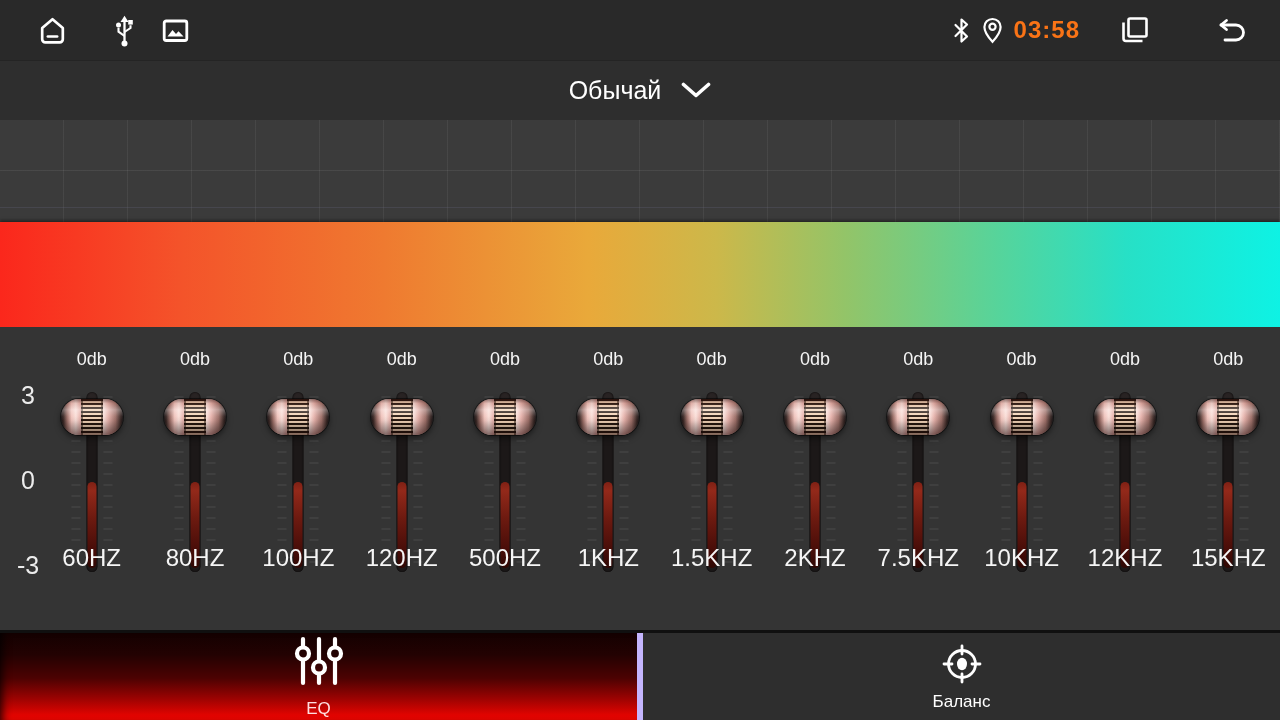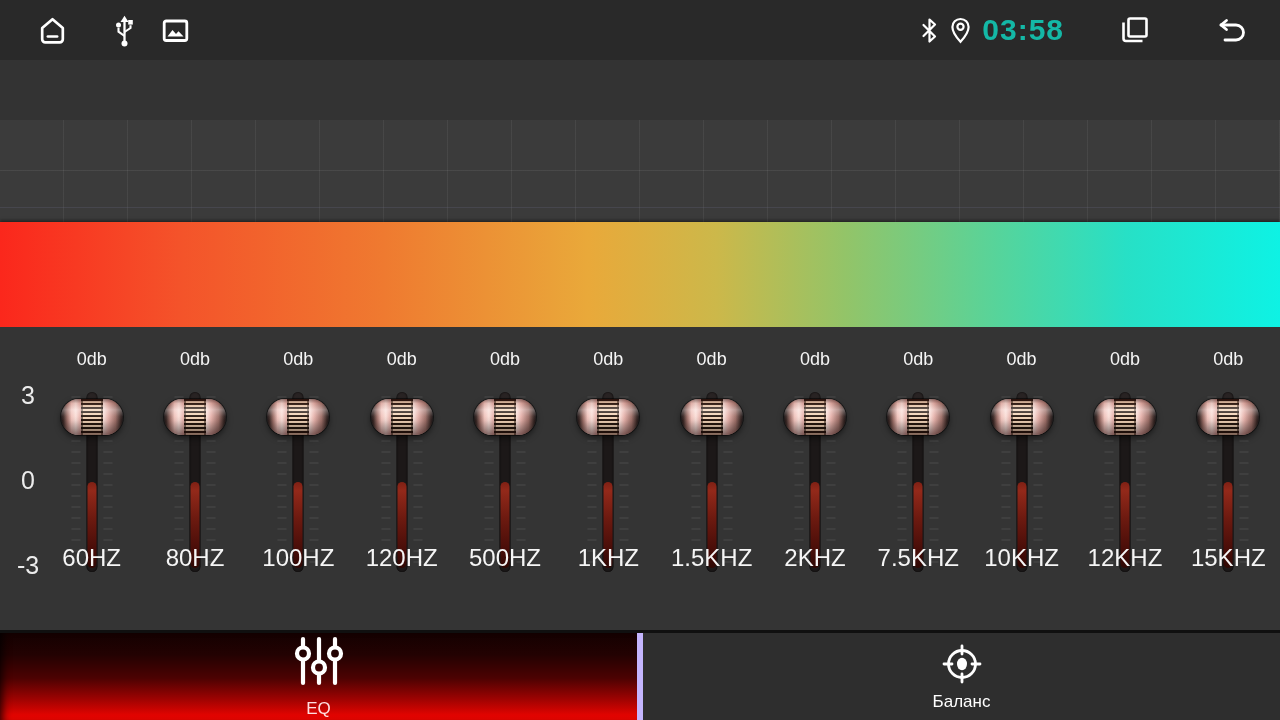--- a/index.html
+++ b/index.html
@@ -6,21 +6,21 @@
   html,body { width:1280px; height:720px; background:#000; overflow:hidden;
               font-family:"Liberation Sans","DejaVu Sans",sans-serif; }
   .screen { position:relative; width:1280px; height:720px; background:#333; overflow:hidden; }
 
   
   .topbar { position:absolute; left:0; top:0; width:1280px; height:60px; background:#292929; }
   .topbar-left { position:absolute; left:36px; top:0; height:60px; display:flex; align-items:center; }
   .topbar-right { position:absolute; right:30px; top:0; height:60px; display:flex; align-items:center; }
   .icon-btn { display:flex; align-items:center; justify-content:center; }
   .ml-44 { margin-left:44px; } .ml-26 { margin-left:26px; }
-  .clock { color:#14b8a6; font-size:30px; font-weight:bold; letter-spacing:1px; margin:0 16px 0 10px; }
+  .clock { color:#f97316; font-size:24px; font-weight:bold; letter-spacing:1px; margin:0 0 0 10px; }
   .gap-sq { margin-left:38px; } .gap-back { margin-left:62px; }
 
   
   .presetbar { position:absolute; left:0; top:60px; width:1280px; height:60px; background:#2e2e2e;
                display:flex; align-items:center; justify-content:center; gap:20px; cursor:pointer;
                border-top:1px solid #242424; }
   .preset-label { color:#fff; font-size:25px; }
 
   
   .gridarea { position:absolute; left:0; top:120px; width:1280px; height:102px; background-color:#3b3b3b;
@@ -135,20 +135,28 @@
       </span>
       <span class="icon-btn gap-back">
         <svg width="36" height="30" viewBox="0 0 36 30" fill="none" stroke="#fff" stroke-width="2.8" stroke-linecap="round" stroke-linejoin="round">
           <path d="M12.5 5.5 L7 10 L12.5 14.5"></path>
           <path d="M7 10 H22 A7.5 7.5 0 0 1 22 25 H11"></path>
         </svg>
       </span>
     </div>
   </header>
 
+  <div class="presetbar">
+    <span class="preset-label">Обычай</span>
+    <span class="icon-btn">
+      <svg width="30" height="17" viewBox="0 0 30 17" fill="none" stroke="#fff" stroke-width="3.6" stroke-linecap="round" stroke-linejoin="round">
+        <polyline points="2.5,2.5 15,13.5 27.5,2.5"></polyline>
+      </svg>
+    </span>
+  </div>
 
   <div class="gridarea"></div>
 
   <div class="spectrum"></div>
 
   <div class="panel">
     <span class="scale s3">3</span>
     <span class="scale s0">0</span>
     <span class="scale sm3">-3</span>
 

